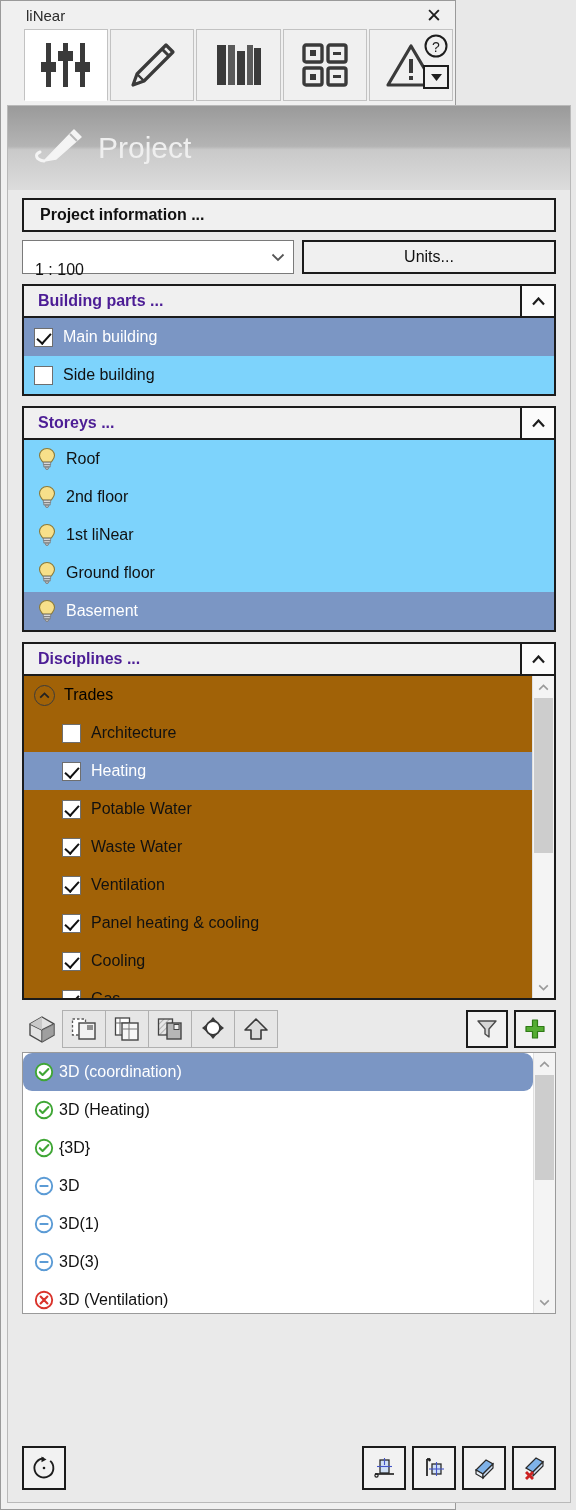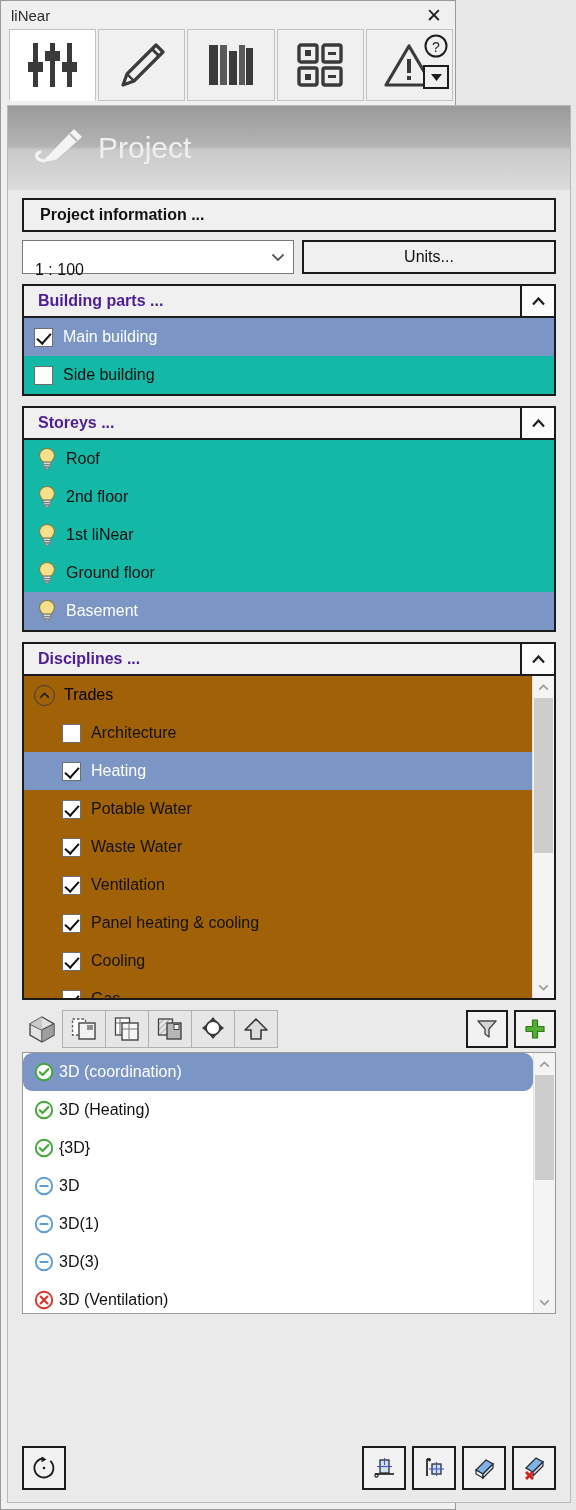--- a/index.html
+++ b/index.html
@@ -7,20 +7,21 @@
     width: 576px; height: 1510px;
     font-family: "Liberation Sans", sans-serif;
     background: #e8e8e8;
     overflow: hidden;
   }
   .window {
     position: relative;
     width: 456px; height: 1510px;
     background: #f0f0f0;
     border: 1px solid #9a9a9a;
+    padding-left: 15px;
   }
 
   
   .titlebar {
     height: 28px; background: #f0f0f0;
     display: flex; align-items: center;
     padding: 0 6px 0 10px;
   }
   .titlebar .title { font-size: 15px; color: #2b2b2b; flex: 1; }
   .close-btn {
@@ -101,21 +102,21 @@
   }
   .group-head .gtitle {
     flex:1; display:flex; align-items:center; padding-left: 14px;
     font-size: 16px; font-weight: bold; color:#4c1d95;border-radius:15px;
   }
   .group-head .gcollapse {
     width: 34px; border-left: 2px solid #1b1b1b; background:#fbfbfb;
     display:flex; align-items:center; justify-content:center; cursor:pointer;
     font-size: 13px; color:#222;
   }
-  .list { background:#14b8a6;text-align:center; }
+  .list { background:#7dd3fc;text-align:center; }
   .item {
     height: 38px; display:flex; align-items:center;
     padding-left: 10px; font-size: 16px; color:#111; cursor:pointer;
   }
   .item.sel { background:#7b96c4; color:#fff; }
   .cbx {
     width: 19px; height: 19px; border: 1px solid #6e6e6e; background:#fff;
     margin-right: 10px; flex: 0 0 19px; position: relative;
   }
   .cbx.on::after {

